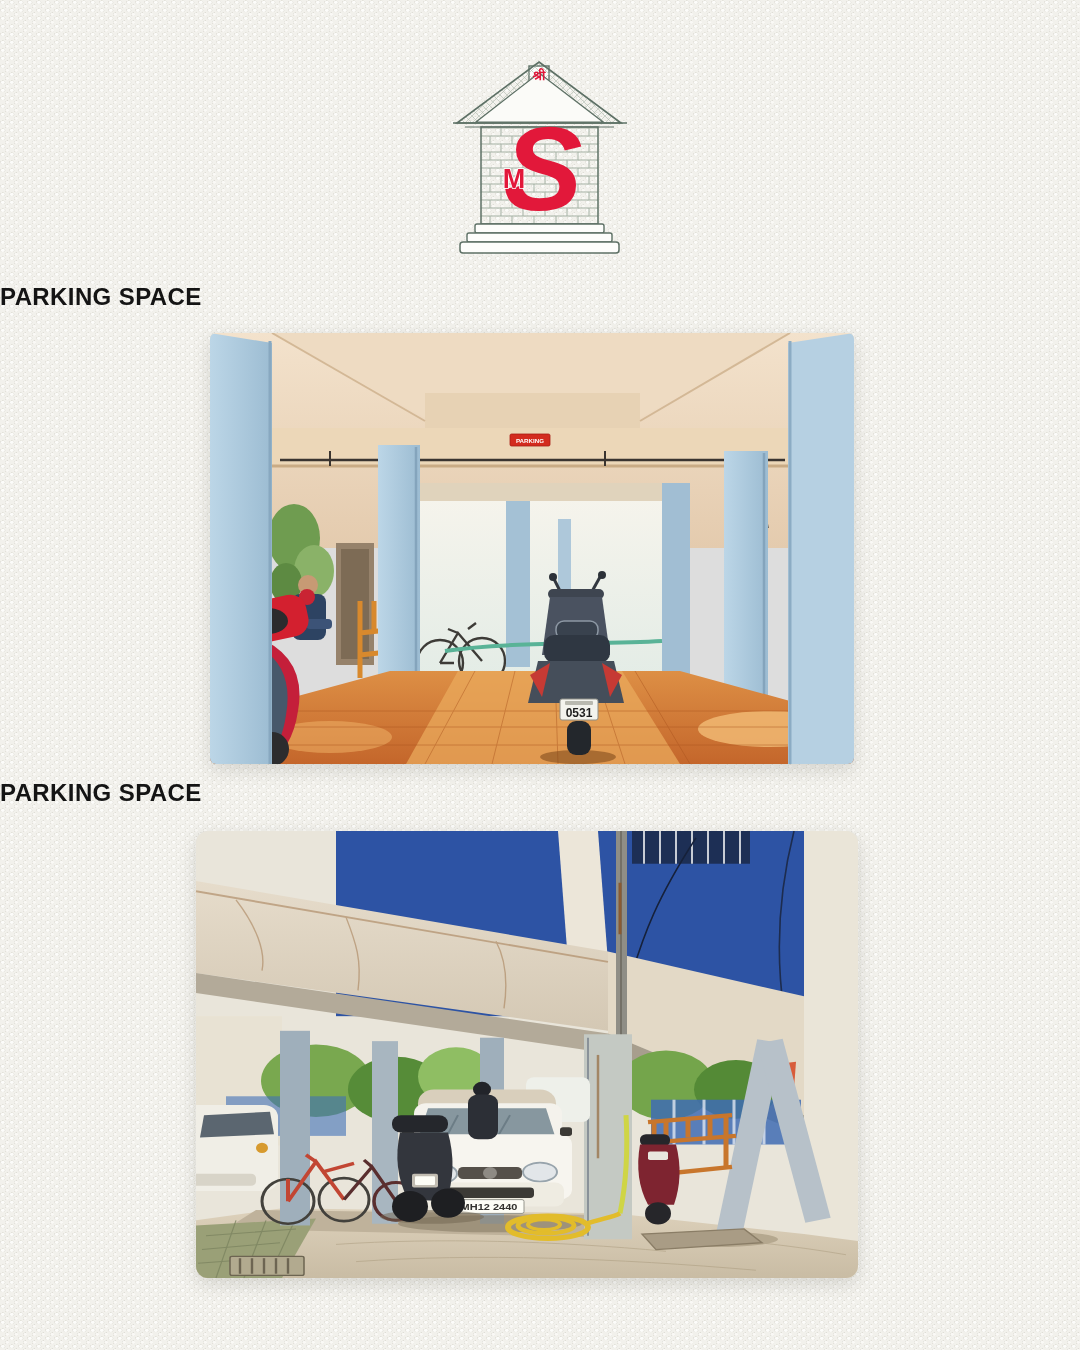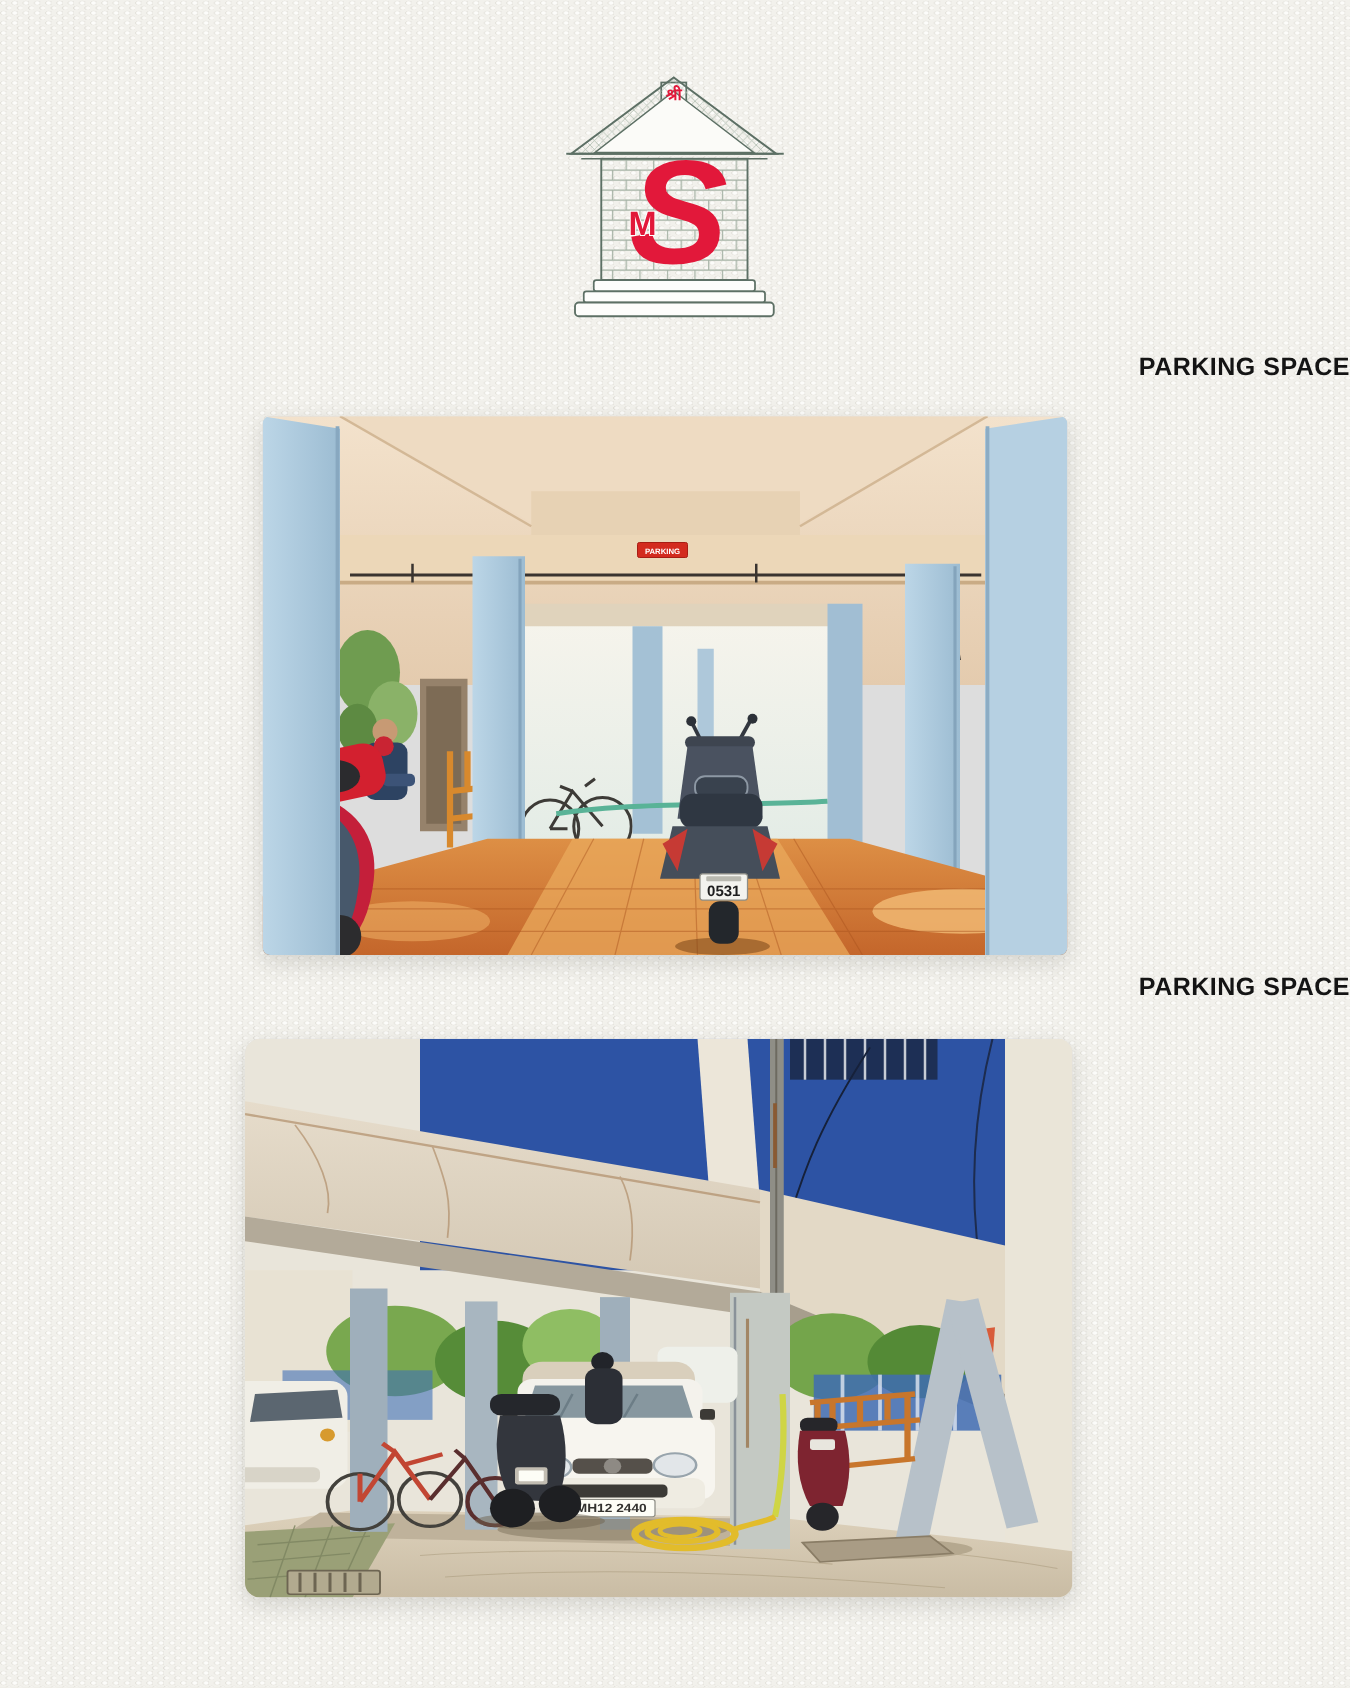--- a/index.html
+++ b/index.html
@@ -18,22 +18,22 @@
       radial-gradient(ellipse 3.4px 2.5px at 7.4px 6.4px, #faf9f6 42%, #dfddd6 76%, rgba(223,221,214,0) 82%);
     background-size:9px 8px;
     text-decoration:underline;
   }
   .logo-wrap{
     position:absolute; top:60px; left:50%; transform:translateX(-50%);
     width:178px; height:196px;
   }
   .heading{
     position:absolute; left:0; width:100%;
-    text-align:right;
-    font-size:20px; font-weight:700; letter-spacing:.4px;
+    text-align:left;
+    font-size:24px; font-weight:700; letter-spacing:.4px;
     color:#141414;
   }
   .heading-1{ top:283px; }
   .heading-2{ top:779px; }
   .photo{
     position:absolute; overflow:hidden;
     box-shadow:0 6px 18px rgba(80,75,65,.18);
     background:#ddd;
   }
   .photo-1{ left:210px; top:333px; width:644px; height:431px; border-radius:6px; }

